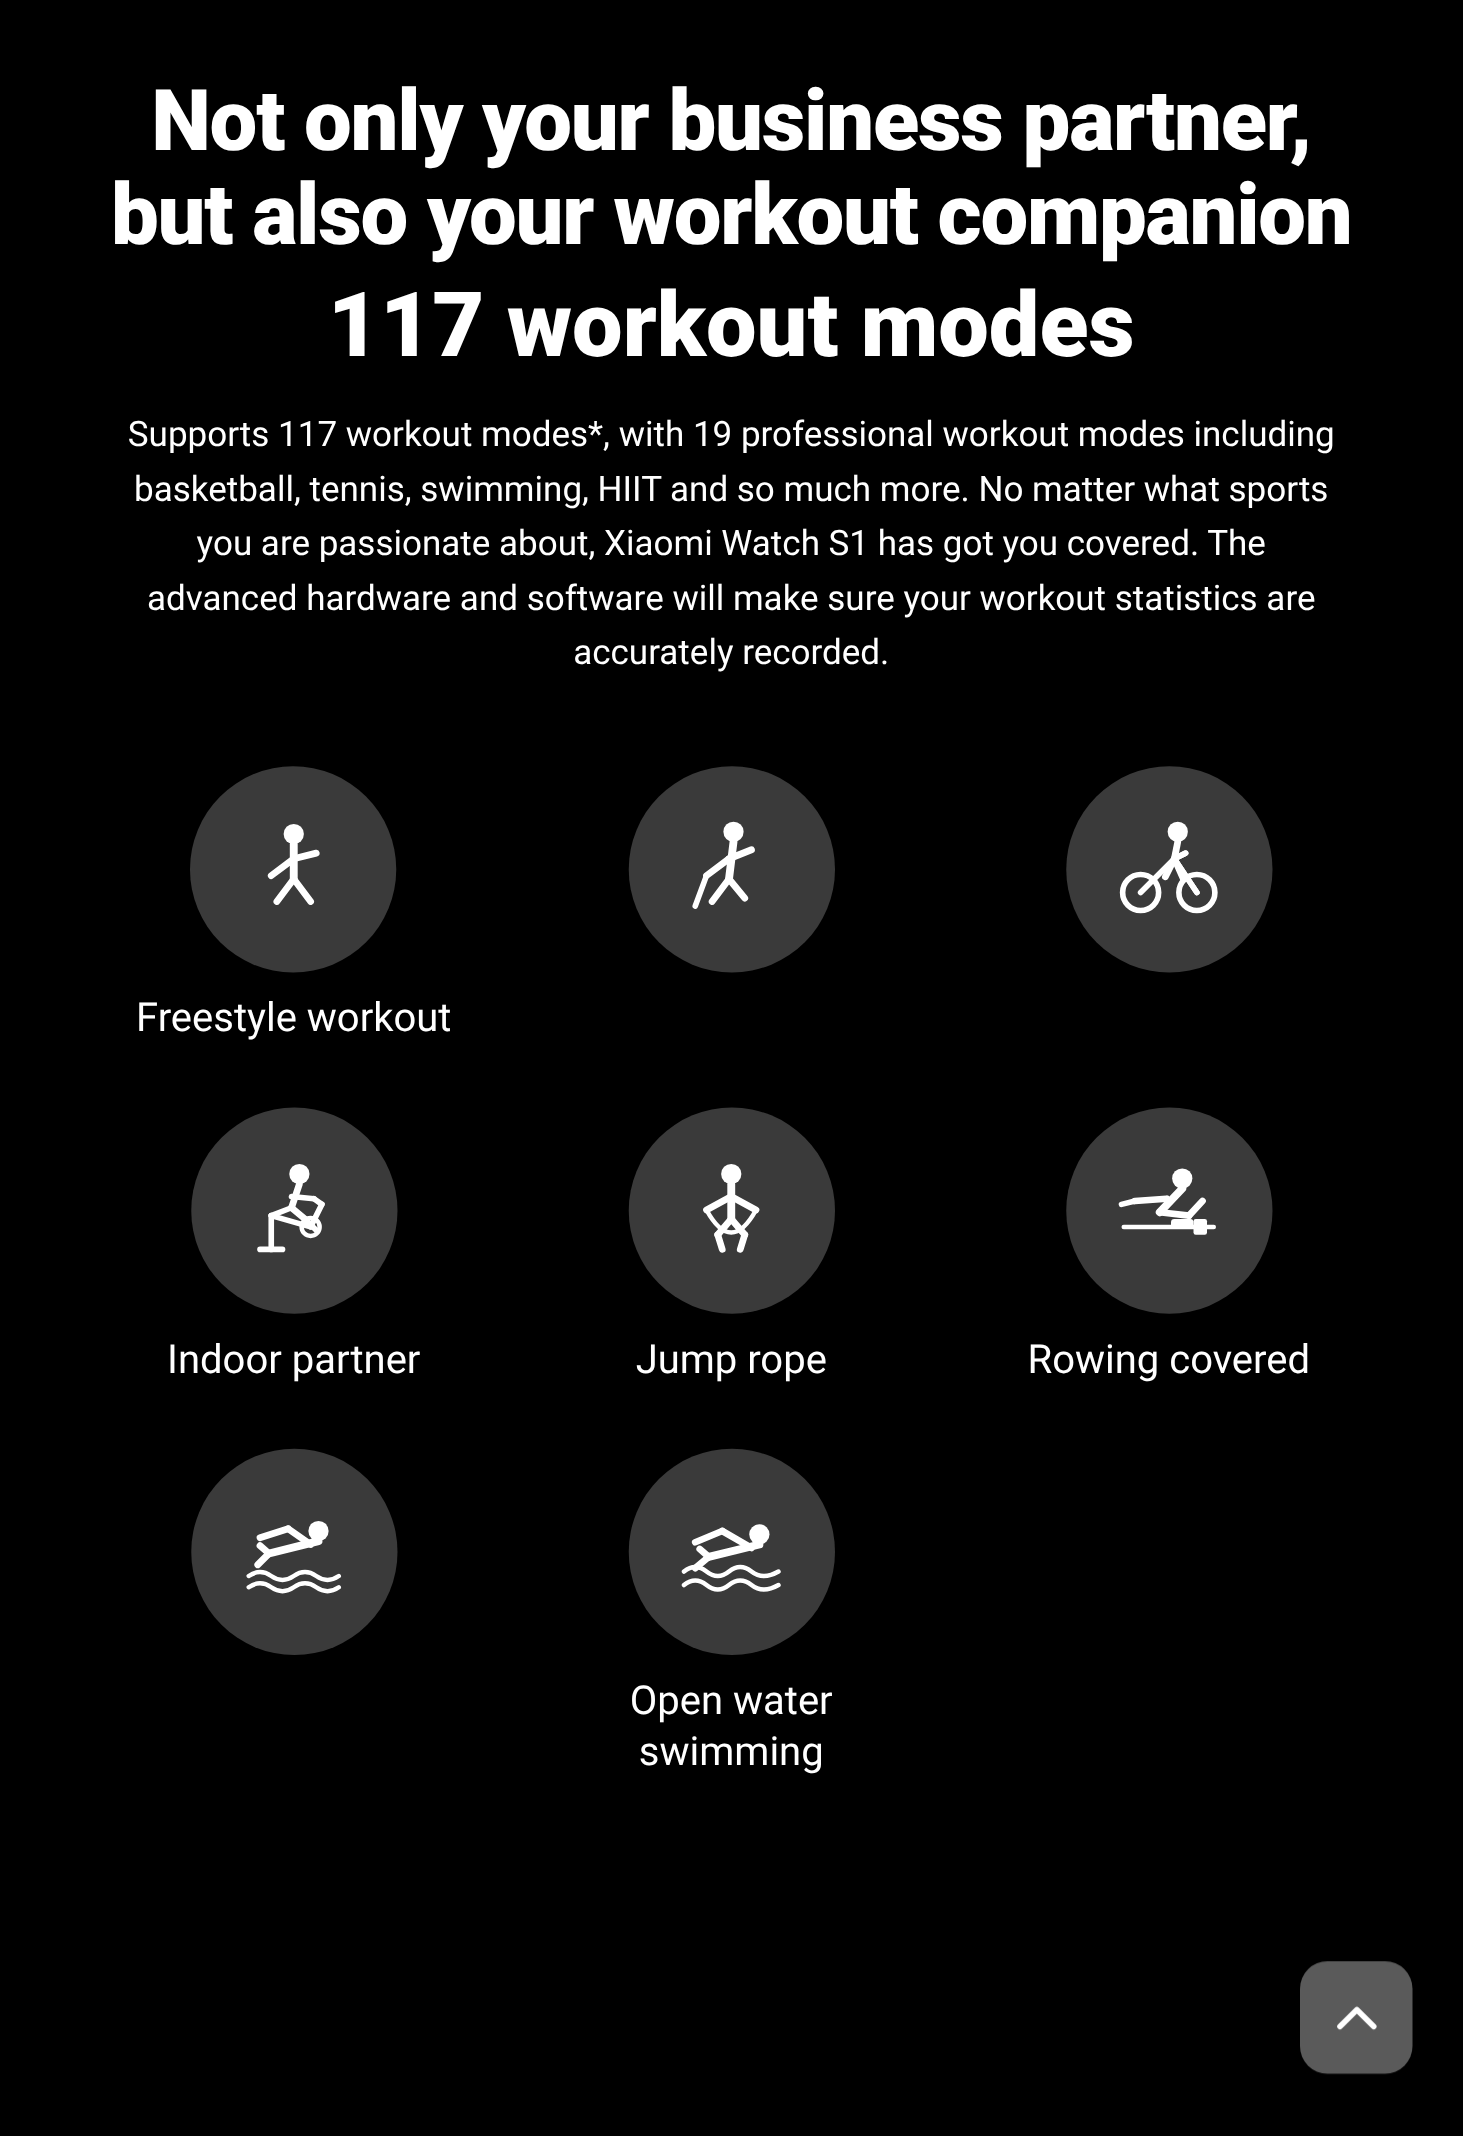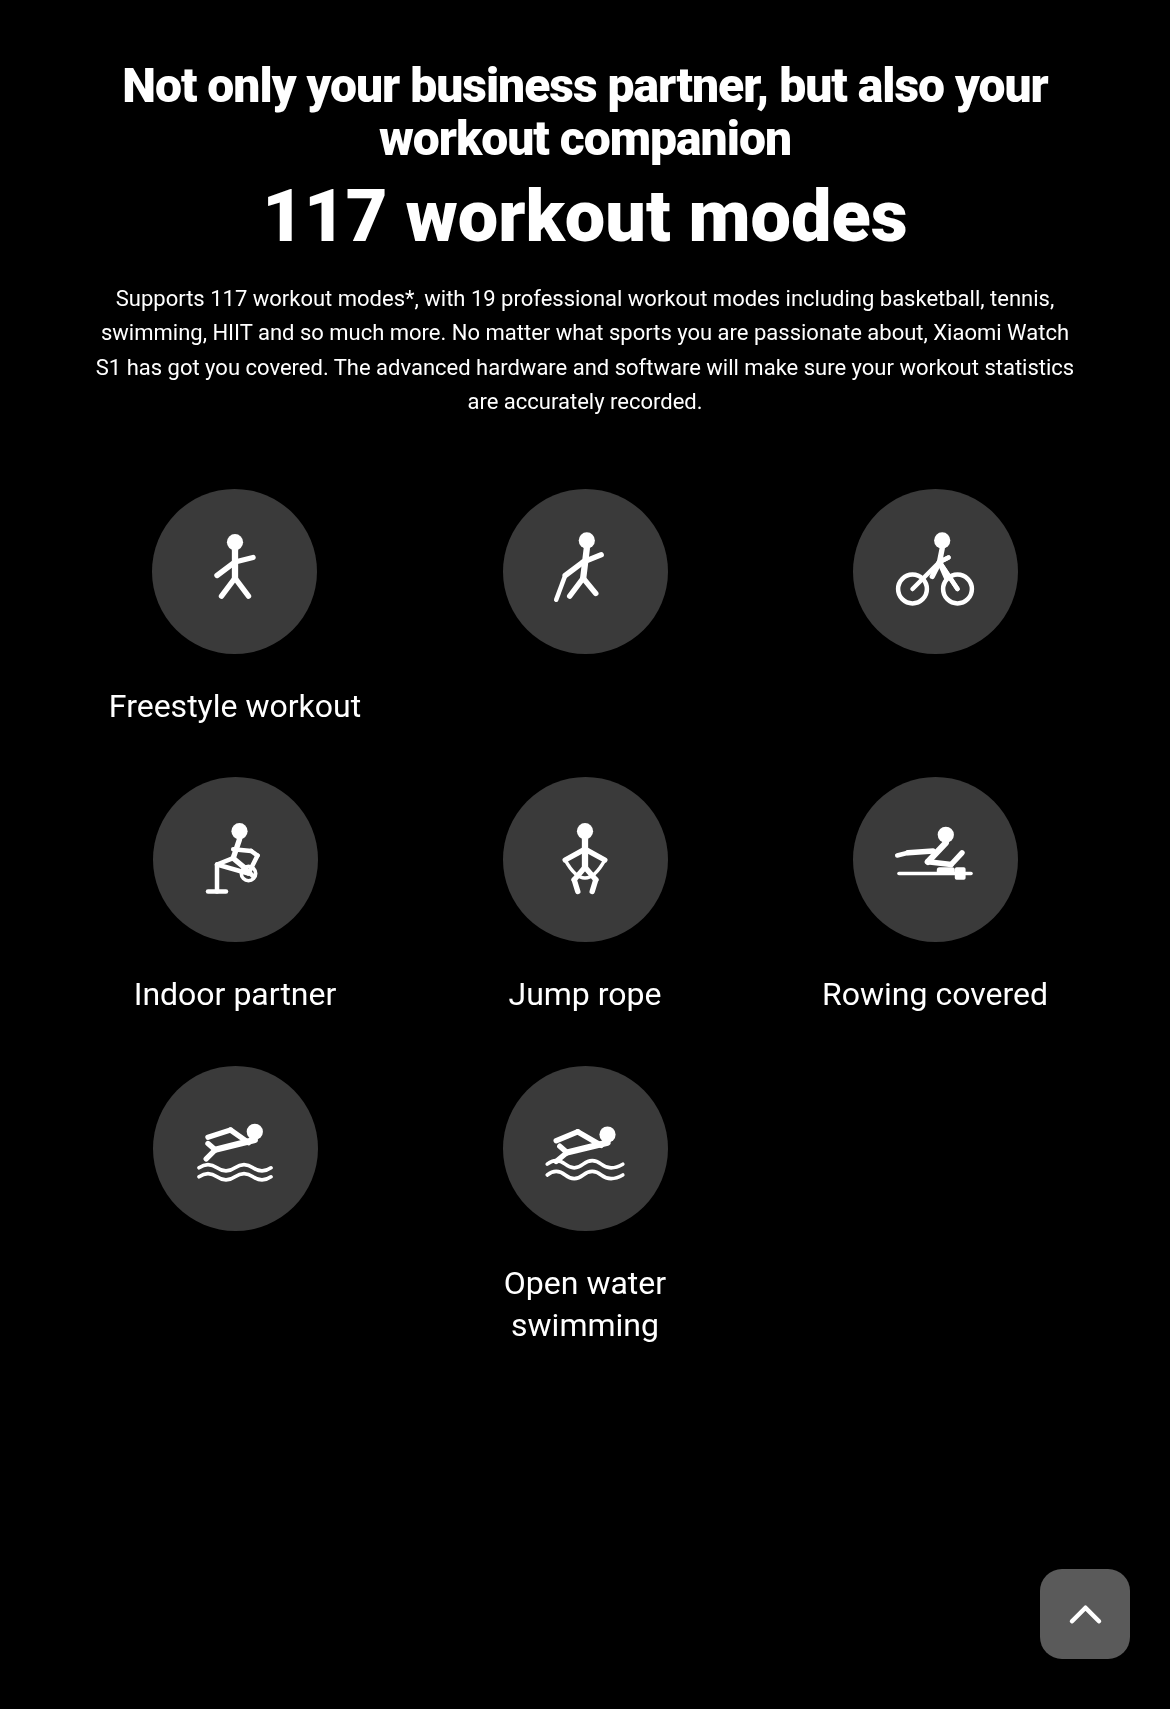--- a/index.html
+++ b/index.html
@@ -19,59 +19,59 @@
 
     .page-container {
       width: 1170px;
       padding: 60px 80px 80px 80px;
       display: flex;
       flex-direction: column;
       align-items: center;
     }
 
     .main-title {
-      font-size: 48px;
+      font-size: 68px;
       font-weight: 900;
       text-align: center;
       line-height: 1.1;
       margin-bottom: 10px;
       letter-spacing: -1px;
     }
 
     .subtitle-highlight {
       font-size: 72px;
       font-weight: 900;
       text-align: center;
       line-height: 1.15;
       margin-bottom: 24px;
     }
 
     .description {
-      font-size: 22px;
+      font-size: 28px;
       font-weight: 400;
       text-align: center;
       line-height: 1.55;
       color: #fff;
       max-width: 980px;
       margin-bottom: 70px;
     }
 
     .workout-grid {
       display: grid;
       grid-template-columns: repeat(3, 1fr);
       gap: 50px 40px;
       width: 100%;
       justify-items: center;
     }
 
     .workout-item {
       display: flex;
       flex-direction: column;
       align-items: center;
-      gap: 32px;
+      gap: 16px;
     }
 
     .workout-icon-circle {
       width: 165px;
       height: 165px;
       border-radius: 50%;
       background-color: #3a3a3a;
       display: flex;
       align-items: center;
       justify-content: center;

